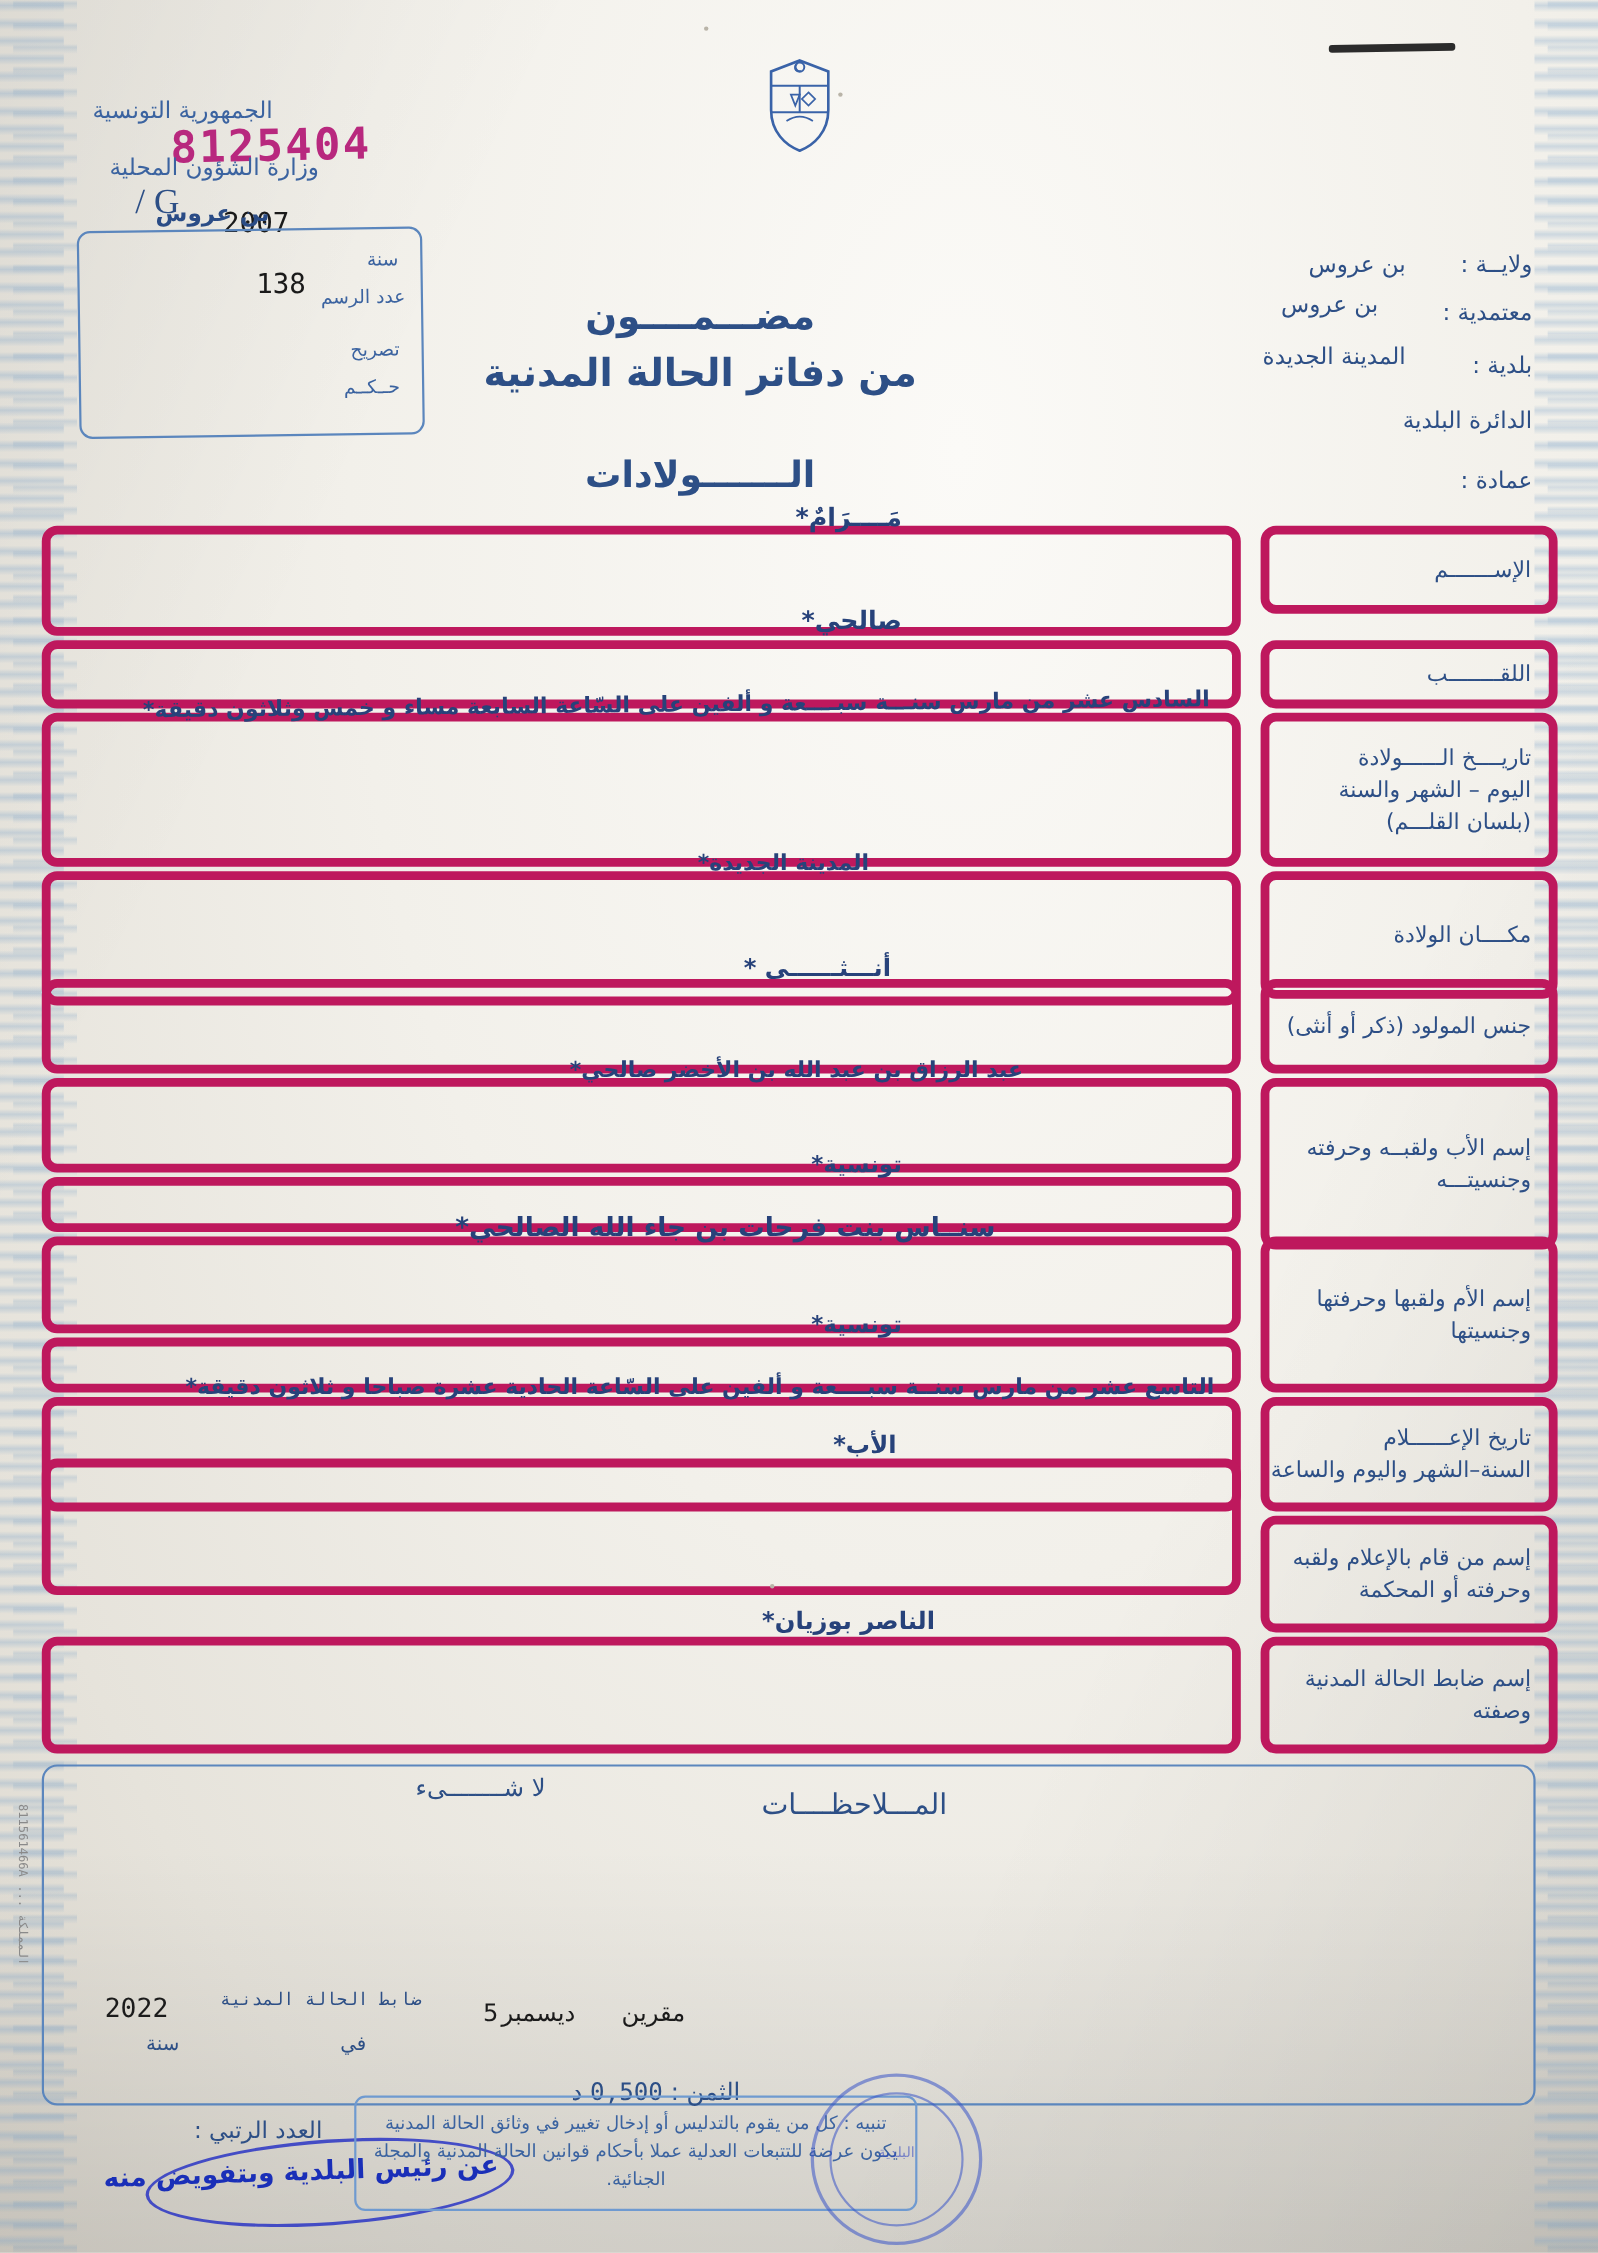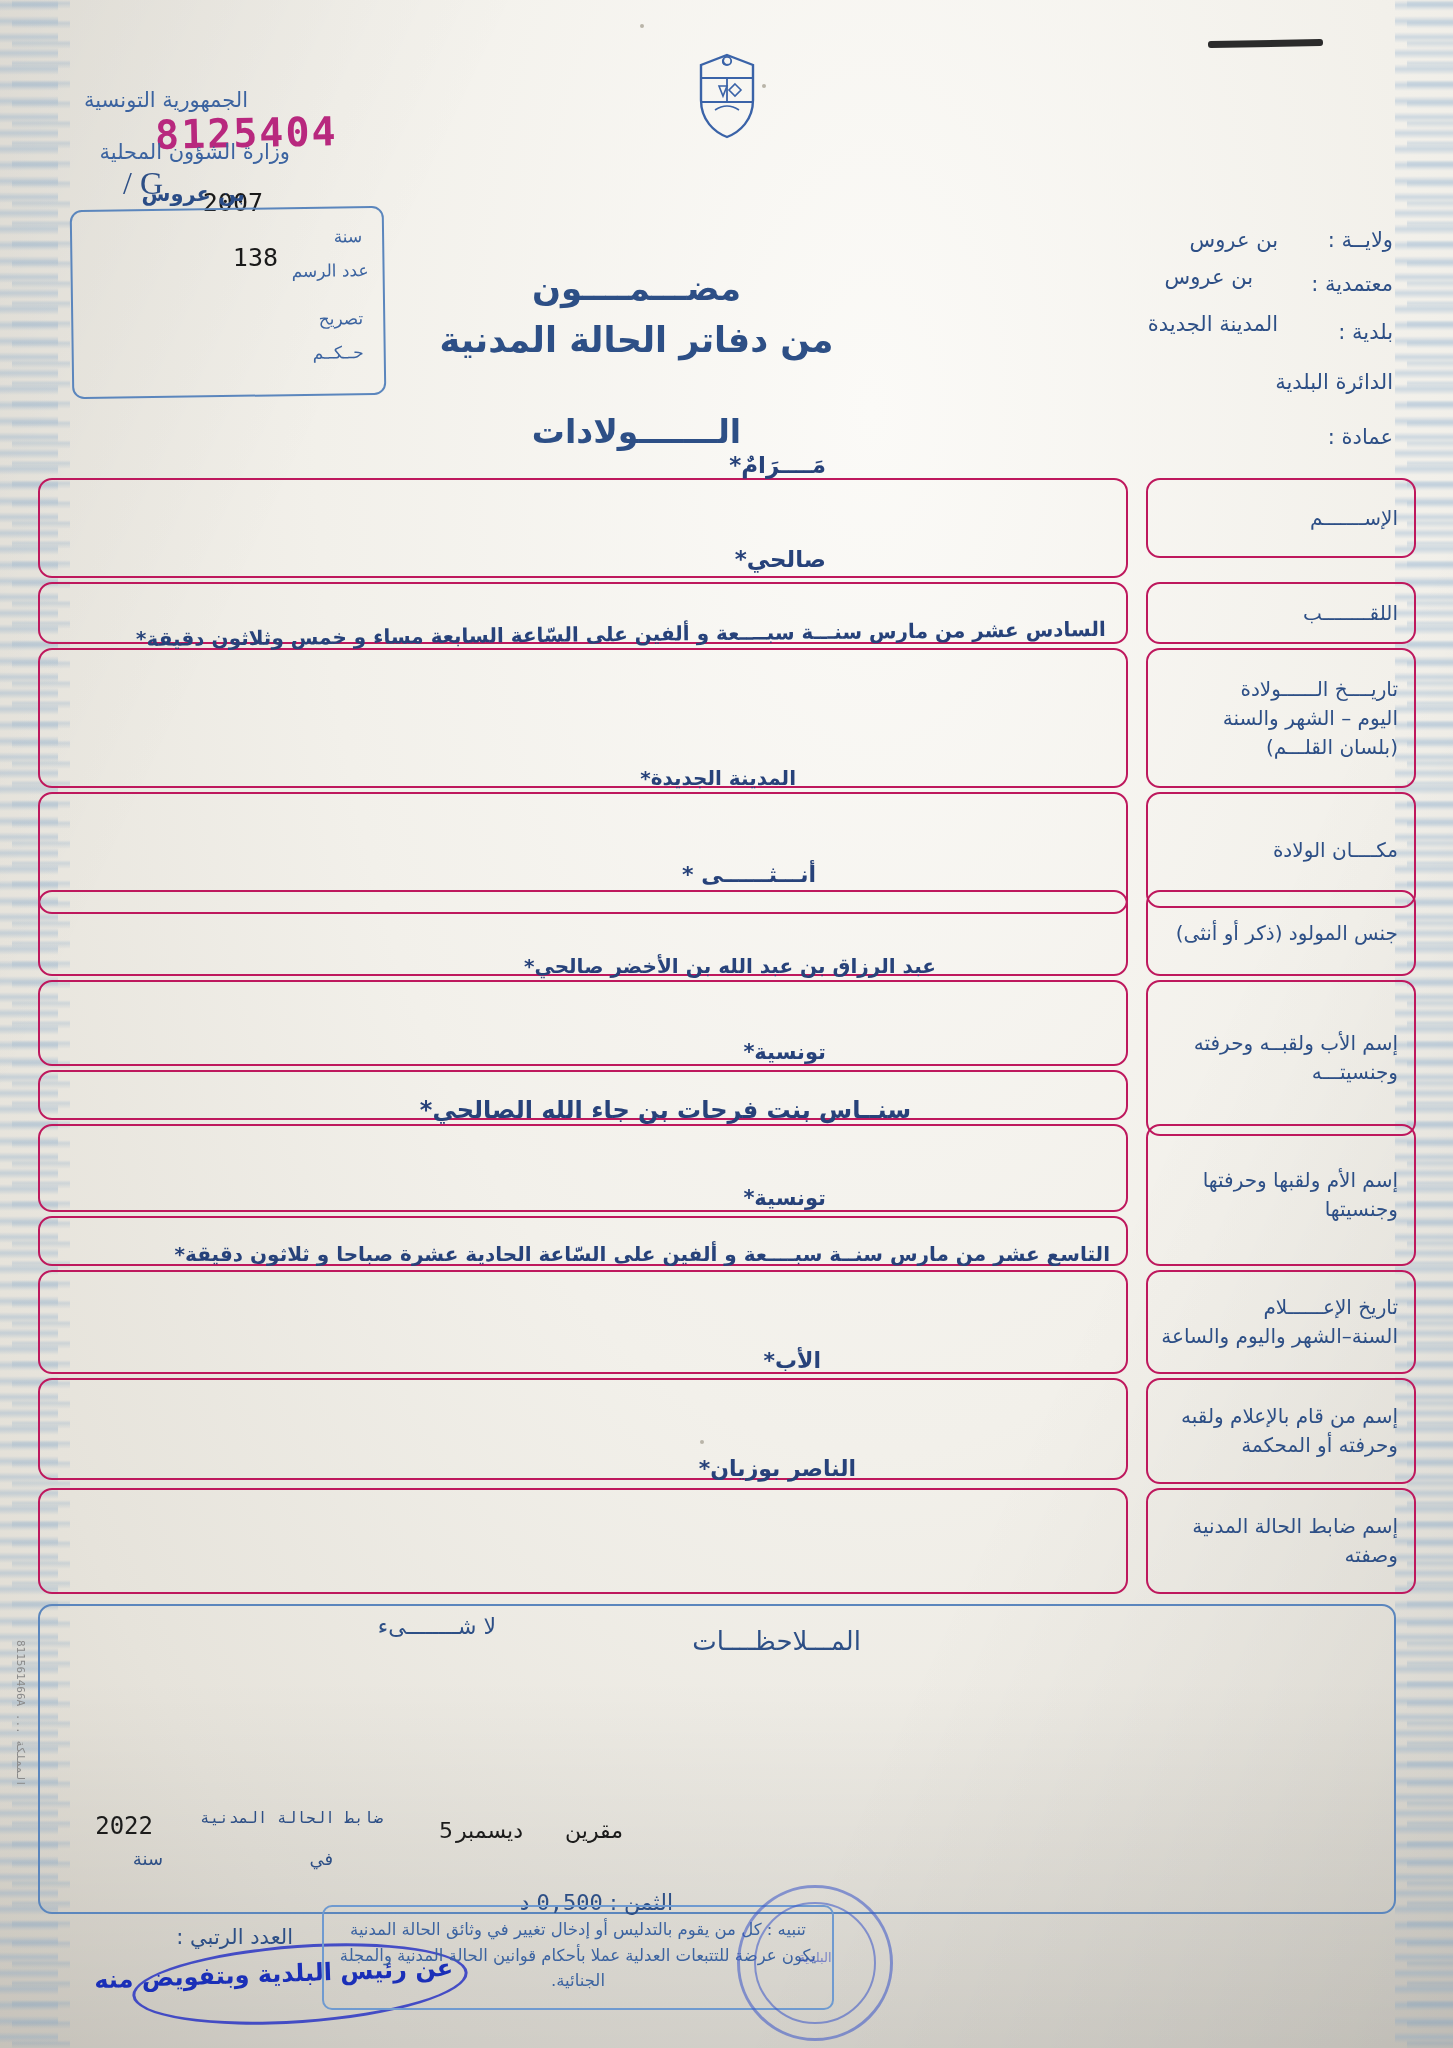--- a/index.html
+++ b/index.html
@@ -105,21 +105,21 @@
   #rep2{top:140px;right:1163px;}
   #rep3{top:182px;right:1208px;font-weight:bold;color:#2a4c86;}
 
   .field-lbl{position:absolute;font-size:21px;color:#2d4f86;}
   .field-val{position:absolute;font-size:21px;color:#2d4f86;}
 
   
   #table{position:absolute;left:38px;top:478px;width:1378px;}
   .cell{
     position:absolute;
-    border:2px solid #be185d;border-radius:14px;
+    border:8px solid #be185d;border-radius:14px;
     box-sizing:border-box;
   }
   .lbl-cell{right:0;width:270px;}
   .val-cell{left:0;width:1090px;}
   .lbl-txt{
     position:absolute;right:16px;top:50%;transform:translateY(-50%);
     font-size:20px;line-height:1.45;color:#2d4f86;text-align:right;
   }
   .hand{
     position:absolute;
@@ -309,21 +309,21 @@
 السنة–الشهر واليوم والساعة</div>
     </div>
     <div class="cell val-cell" style="top:792px;height:104px;">
       <div class="hand" style="right:16px;top:-30px;font-size:20px;">التاسع عشر من مارس سنــة سبــــعة و ألفين على السّاعة الحادية عشرة صباحا و ثلاثون دقيقة*</div>
     </div>
 
     <div class="cell lbl-cell" style="top:900px;height:106px;">
       <div class="lbl-txt" style="white-space:pre-line;">إسم من قام بالإعلام ولقبه
 وحرفته أو المحكمة</div>
     </div>
-    <div class="cell val-cell" style="top:900px;height:102px;">
+    <div class="cell val-cell" style="top:848px;height:124px;">
       <div class="hand" style="right:305px;top:-32px;font-size:22px;">الأب*</div>
     </div>
 
     <div class="cell lbl-cell" style="top:1010px;height:106px;">
       <div class="lbl-txt" style="white-space:pre-line;">إسم ضابط الحالة المدنية
 وصفته</div>
     </div>
     <div class="cell val-cell" style="top:1010px;height:106px;">
       <div class="hand" style="right:270px;top:-34px;font-size:22px;">الناصر بوزيان*</div>
     </div>

